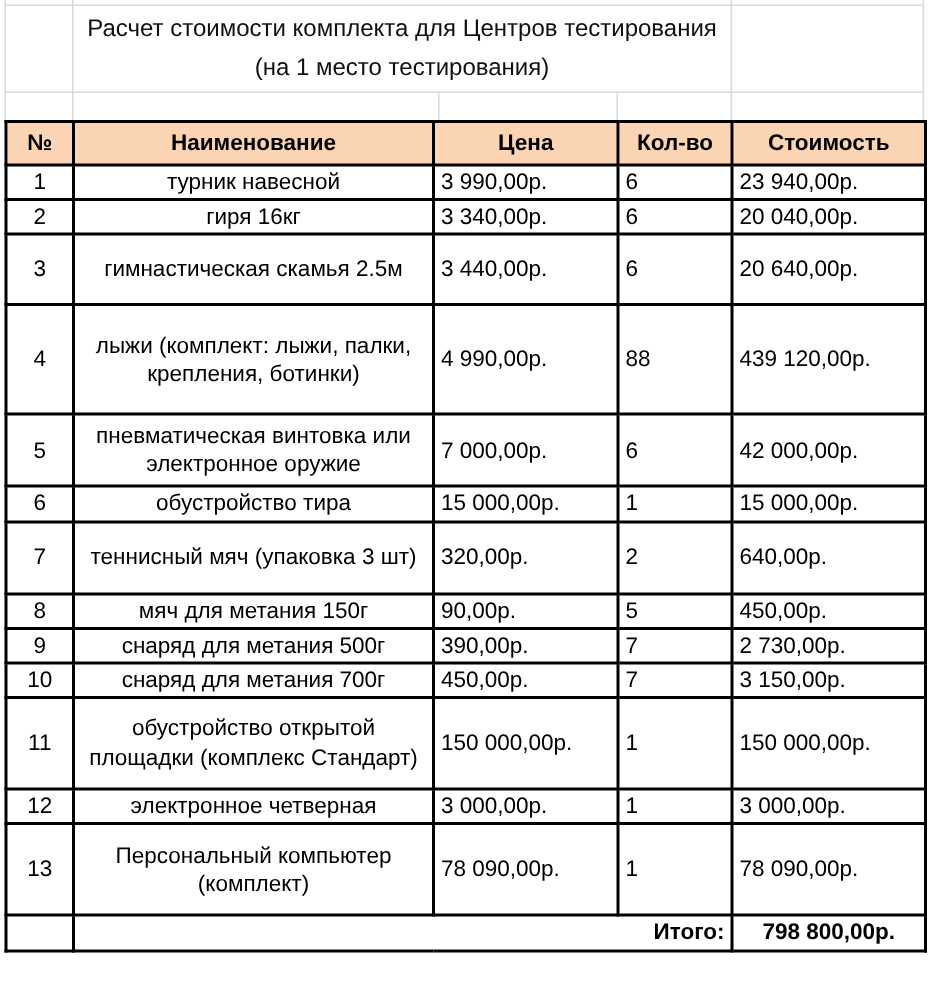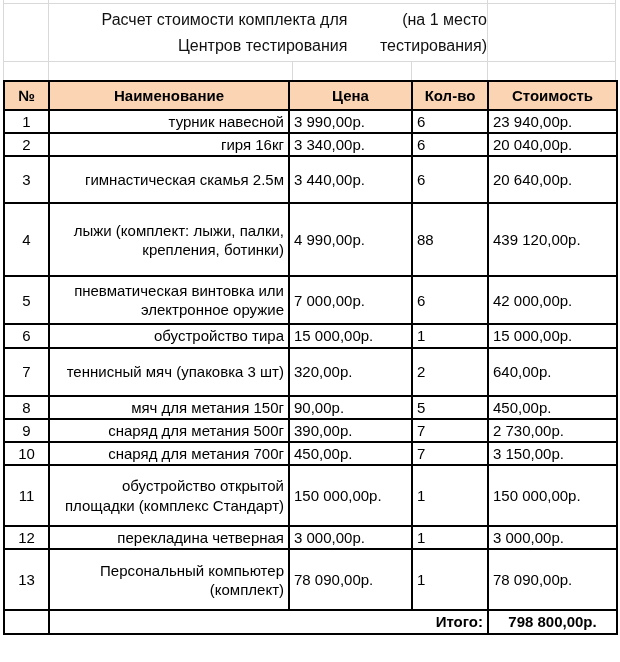--- a/index.html
+++ b/index.html
@@ -8,38 +8,38 @@
     font-family:"Liberation Sans", sans-serif; color:#000;
     overflow:hidden;
   }
   
   .gridline { position:absolute; background:#d9d9d9; }
   .gl-h { height:1px; }
   .gl-v { width:1px; }
 
   .title-block {
     position:absolute; left:49px; top:4px; width:438px; height:58px;
-    display:flex; justify-content:center; align-items:center;
-    font-size:16px; line-height:1.65; color:#111; text-align:right;
+    display:flex; flex-direction:column; justify-content:center; align-items:center;
+    font-size:16px; line-height:1.65; color:#111; text-align:left;
   }
 
   table.cost {
     position:absolute; left:3px; top:80px;
     border-collapse:collapse; table-layout:fixed; width:613px;
   }
   table.cost th, table.cost td {
     border:2px solid #000;
     font-size:15px; padding:1px 4px; vertical-align:middle;
     overflow:hidden; line-height:1.28;
   }
   table.cost th {
     background:#FBD4B4; font-weight:bold; text-align:center; height:25px;
   }
   td.c-num  { text-align:center; }
-  td.c-name { text-align:right; padding-left:5px; }
+  td.c-name { text-align:center; padding-left:5px; }
   td.c-price, td.c-qty, td.c-cost { text-align:left; }
   td.total-label { font-weight:bold; text-align:right; padding-right:6px; }
   td.total-value { font-weight:bold; text-align:center;margin-top:32px; }
 </style>
 </head>
 <body>
 
 <div class="page">
 
   <div class="gridline gl-h" style="left:3px; top:3px; width:613px;"></div>
@@ -145,21 +145,21 @@
     </tr>
     <tr style="height:61px;">
       <td class="c-num">11</td>
       <td class="c-name">обустройство открытой площадки (комплекс Стандарт)</td>
       <td class="c-price">150 000,00р.</td>
       <td class="c-qty">1</td>
       <td class="c-cost">150 000,00р.</td>
     </tr>
     <tr style="height:21px;">
       <td class="c-num">12</td>
-      <td class="c-name">перекладина четверная</td>
+      <td class="c-name">электронное четверная</td>
       <td class="c-price">3 000,00р.</td>
       <td class="c-qty">1</td>
       <td class="c-cost">3 000,00р.</td>
     </tr>
     <tr style="height:61px;">
       <td class="c-num">13</td>
       <td class="c-name">Персональный компьютер (комплект)</td>
       <td class="c-price">78 090,00р.</td>
       <td class="c-qty">1</td>
       <td class="c-cost">78 090,00р.</td>

